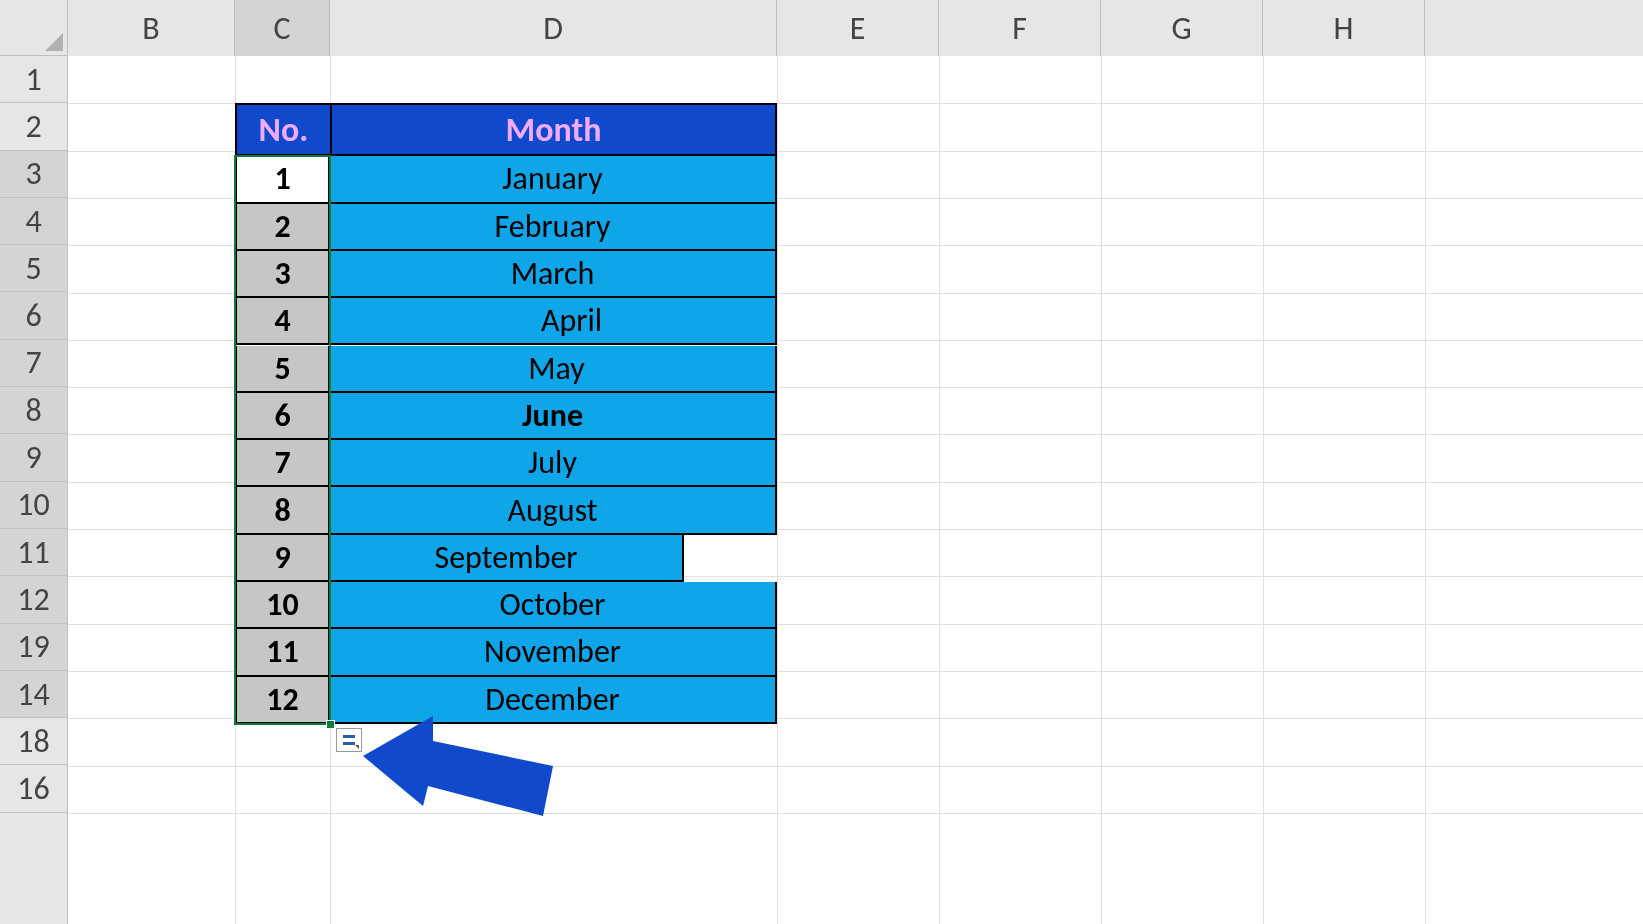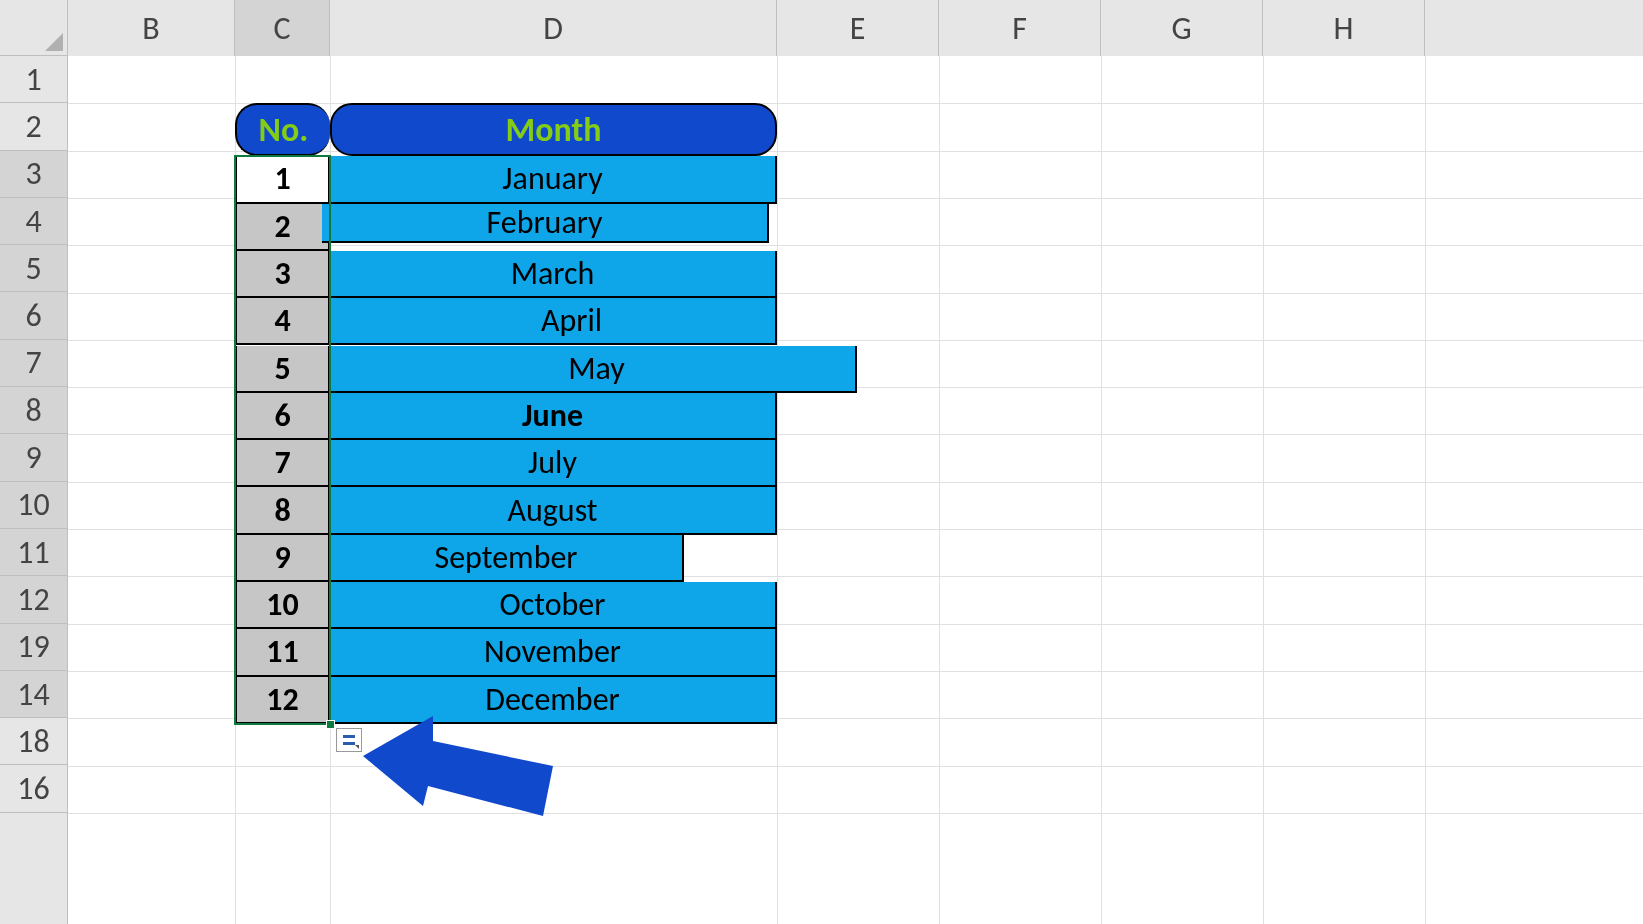--- a/index.html
+++ b/index.html
@@ -103,27 +103,26 @@
       position: absolute;
       display: flex;
       align-items: center;
       justify-content: center;
       font-size: 32px;
       color: #000;
       background: #ffffff;
     }
     .table-header {
       background: #1049cc;
-      color: #84cc16;
+      color: #f0abfc;
       font-weight: bold;
       font-size: 34px;
       border-left: 2px solid #000;
       border-top: 2px solid #000;
       border-bottom: 2px solid #000;
-      border-radius: 22px;
     }
     .table-header.right { border-right: 2px solid #000; }
     .num-cell {
       font-weight: bold;
       border-left: 2px solid #000;
       border-bottom: 2px solid #000;
       border-right: 2px solid #000;
     }
     .num-cell.selected { background: #c6c6c6; }
     .num-cell.first { background: #ffffff; }
@@ -234,30 +233,30 @@
       <div class="gridlines-h" style="top:709.5px;"></div>
       <div class="gridlines-h" style="top:756.8px;"></div>
 
       <div class="cell table-header" style="left:167px; top:47.3px; width:95px; height:53px;">No.</div>
       <div class="cell table-header right" style="left:262px; top:47.3px; width:447px; height:53px;">Month</div>
 
       <div class="cell num-cell first" style="left:167px; top:100.3px; width:95px; height:47.3px;">1</div>
       <div class="cell month-cell" style="left:262px; top:100.3px; width:447px; height:47.3px;">January</div>
 
       <div class="cell num-cell selected" style="left:167px; top:147.6px; width:95px; height:47.3px;">2</div>
-      <div class="cell month-cell" style="left:254px; top:147.6px; width:447px; height:39px;">February</div>
+      <div class="cell month-cell" style="left:262px; top:147.6px; width:447px; height:47px;">February</div>
 
       <div class="cell num-cell selected" style="left:167px; top:194.9px; width:95px; height:47.3px;">3</div>
       <div class="cell month-cell" style="left:262px; top:194.9px; width:447px; height:47.3px;">March</div>
 
       <div class="cell num-cell selected" style="left:167px; top:242.2px; width:95px; height:47.3px;">4</div>
       <div class="cell month-cell" style="left:262px; top:242.2px; width:447px; height:47.3px;padding-left:38px;">April</div>
 
       <div class="cell num-cell selected" style="left:167px; top:289.5px; width:95px; height:47.3px;">5</div>
-      <div class="cell month-cell" style="left:262px; top:289.5px; width:527px; height:47.3px;padding-left:8px;">May</div>
+      <div class="cell month-cell" style="left:262px; top:289.5px; width:447px; height:47.3px;padding-left:8px;">May</div>
 
       <div class="cell num-cell selected" style="left:167px; top:336.8px; width:95px; height:47.3px;">6</div>
       <div class="cell month-cell" style="left:262px; top:336.8px; width:447px; height:47.3px;font-weight:bold;">June</div>
 
       <div class="cell num-cell selected" style="left:167px; top:384.1px; width:95px; height:47.3px;">7</div>
       <div class="cell month-cell" style="left:262px; top:384.1px; width:447px; height:47.3px;">July</div>
 
       <div class="cell num-cell selected" style="left:167px; top:431.4px; width:95px; height:47.3px;">8</div>
       <div class="cell month-cell" style="left:262px; top:431.4px; width:447px; height:47.3px;">August</div>
 

